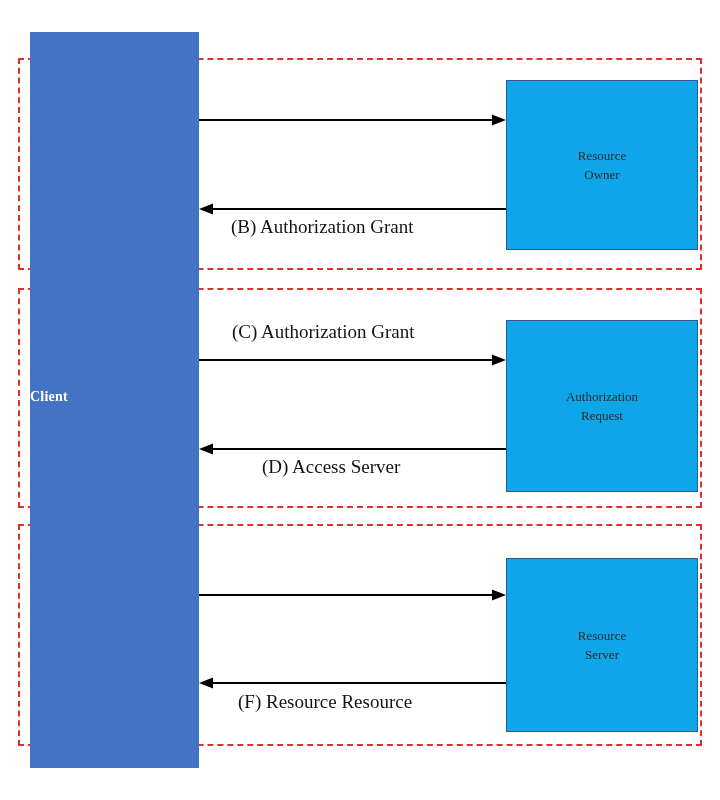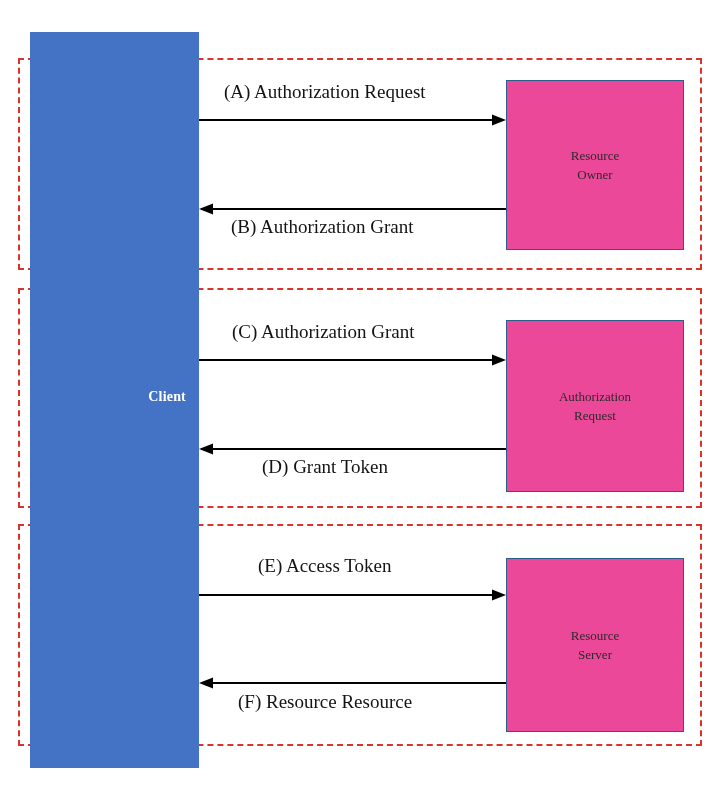--- a/index.html
+++ b/index.html
@@ -30,21 +30,21 @@
     top: 32px;
     width: 169px;
     height: 736px;
     background: #4472C4;
   }
   .client-label {
     position: absolute;
     left: 30px;
     width: 156px;
     top: 388px;
-    text-align: right;
+    text-align: left;
     color: #ffffff;
     font-weight: bold;
     font-size: 14px;
     font-family: "Liberation Serif", "DejaVu Serif", serif;
     letter-spacing: 0.2px;
     line-height: 18px;
   }
 
   
   .group-box {
@@ -56,23 +56,23 @@
     background: transparent;
   }
   .group-1 { top: 58px;  height: 212px; }
   .group-2 { top: 288px; height: 220px; }
   .group-3 { top: 524px; height: 222px; }
 
   
   .entity-box {
     position: absolute;
     left: 506px;
-    width: 178px;
+    width: 192px;
     border: 1px solid #2E5C8A;
-    background: #ec4899;
+    background: #0ea5e9;
     box-sizing: border-box;
     display: flex;
     align-items: center;
     justify-content: center;
   }
   .entity-1 { top: 80px;  height: 170px; }
   .entity-2 { top: 320px; height: 172px; }
   .entity-3 { top: 558px; height: 174px; }
 
   .entity-text {
@@ -176,20 +176,18 @@
     </svg>
   </div>
 
   <div class="arrow arrow-f">
     <svg width="307" height="12" viewBox="0 0 307 12">
       <line x1="10" y1="6" x2="307" y2="6" stroke="#000000" stroke-width="2.2"></line>
       <polygon points="0,6 14,0.6 14,11.4" fill="#000000"></polygon>
     </svg>
   </div>
 
-  <div class="arrow-label label-a">(A) Authorization Request</div>
   <div class="arrow-label label-c">(C) Authorization Grant</div>
   <div class="arrow-label label-b">(B) Authorization Grant</div>
-  <div class="arrow-label label-d">(D) Grant Token</div>
-  <div class="arrow-label label-e">(E) Access Token</div>
+  <div class="arrow-label label-d">(D) Access Server</div>
   <div class="arrow-label label-f">(F) Resource Resource</div>
 
 </div>
 
 </body></html>

